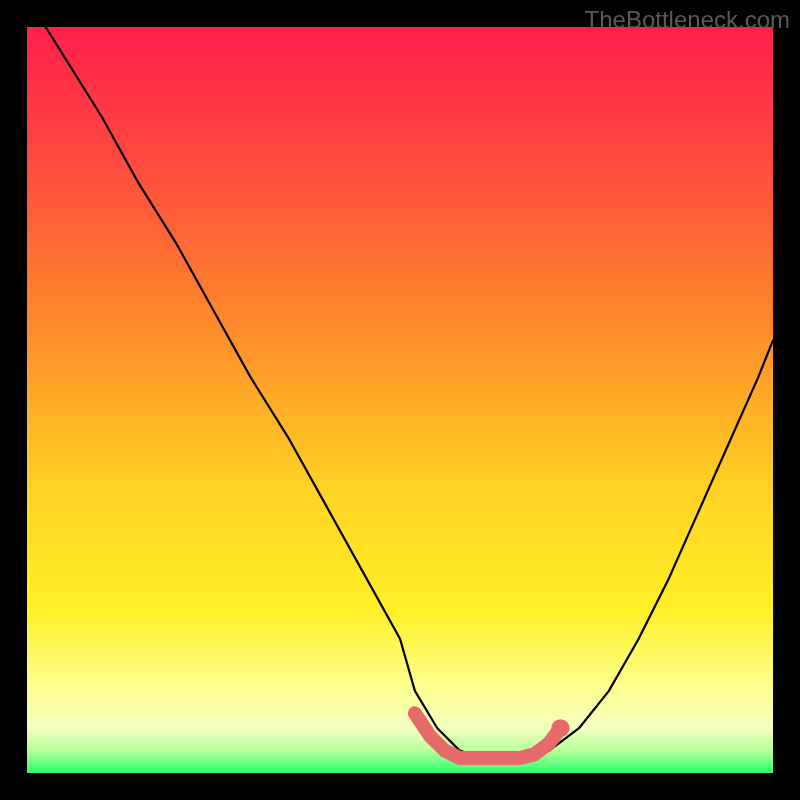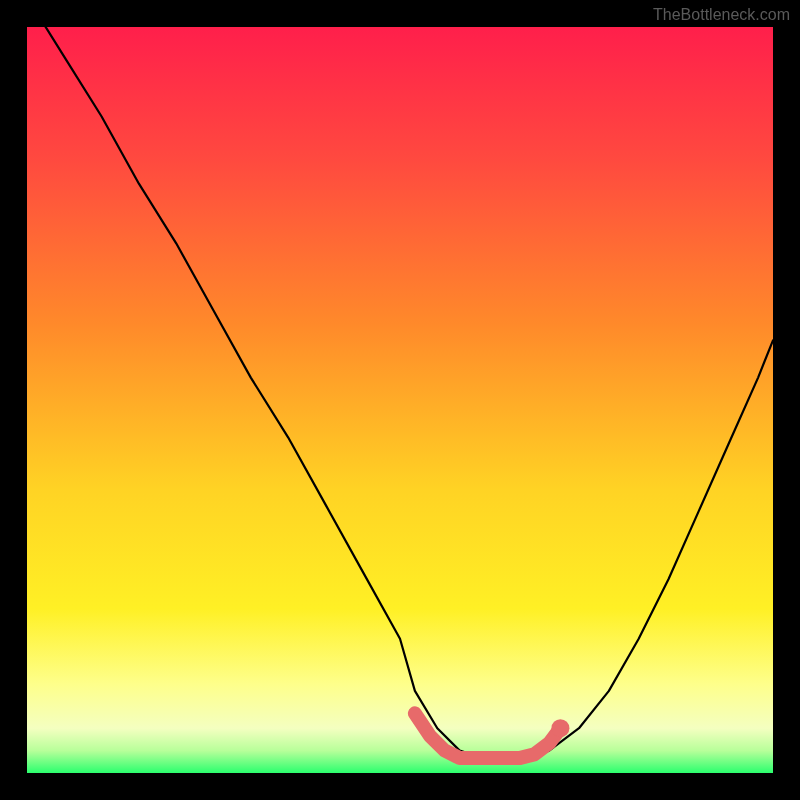--- a/index.html
+++ b/index.html
@@ -9,21 +9,21 @@
     height: 800px;
     background: #000;
     position: relative;
     font-family: Arial, Helvetica, sans-serif;
   }
   .watermark {
     position: absolute;
     top: 6px;
     right: 10px;
     color: #5a5a5a;
-    font-size: 16px;
+    font-size: 24px;
     font-weight: 500;
     z-index: 10;
   }
   .plot-area {
     position: absolute;
     left: 27px;
     top: 27px;
     width: 746px;
     height: 746px;
     overflow: hidden;

